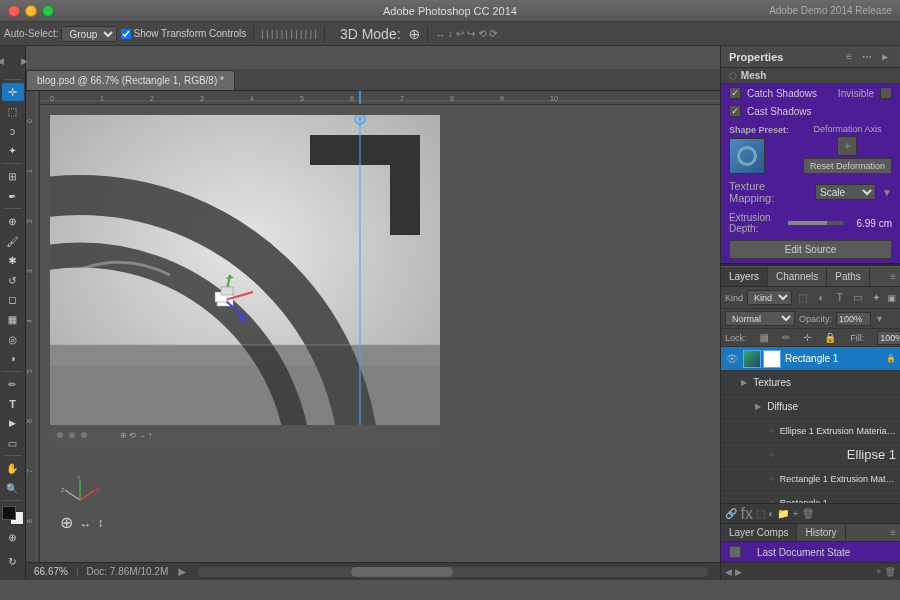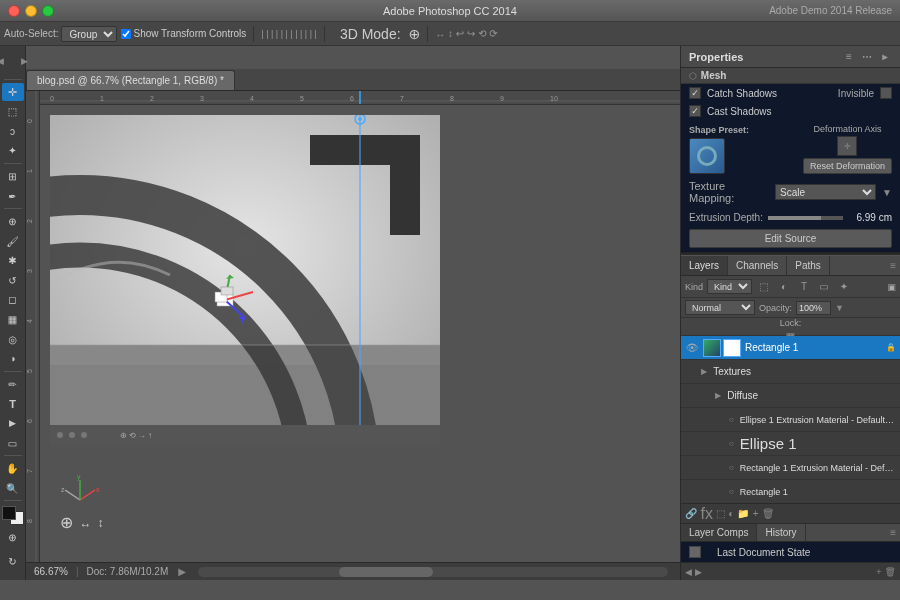--- a/index.html
+++ b/index.html
@@ -227,22 +227,22 @@
       position: absolute;
       left: 30%;
       width: 20%;
       height: 100%;
       background: #666;
       border-radius: 5px;
     }
 
     
     #right-panel {
-      width: 220px;
-      background: #0f172a;
+      width: 180px;
+      background: #4c1d95;
       border-left: 1px solid #2a2a2a;
       display: flex;
       flex-direction: column;
       overflow: hidden;
     }
 
     
     #properties-panel {
       flex-shrink: 0;
     }
@@ -488,23 +488,22 @@
     .opacity-value { background: #555; border: 1px solid #333; color: #ddd; width: 35px; height: 14px; font-size: 9px; padding: 0 2px; }
     .fill-value { background: #555; border: 1px solid #333; color: #ddd; width: 35px; height: 14px; font-size: 9px; padding: 0 2px; }
 
     .layers-lock-row {
       height: 18px;
       background: #444;
       border-bottom: 1px solid #333;
       display: flex;
       align-items: center;
       padding: 0 4px;
-      gap: 3px;
+      gap: 13px;
       font-size: 9px;
-      flex-direction: column;
     }
     .lock-label { color: #aaa; }
     .lock-icon { font-size: 10px; color: #999; }
 
     .layers-list {
       flex: 1;
       overflow-y: auto;
       background: #3c3c3c;
     }
     .layer-item {
@@ -954,21 +953,21 @@
           <span class="layer-name">Diffuse</span>
         </div>
 
         <div class="layer-item" style="padding-left:48px;">
           <span style="font-size:8px;color:#888;margin-right:2px;">○</span>
           <span class="layer-name" style="font-size:9px;">Ellipse 1 Extrusion Material - Default Texture</span>
         </div>
 
         <div class="layer-item" style="padding-left:48px;">
           <span style="font-size:8px;color:#888;margin-right:2px;">○</span>
-          <span class="layer-name" style="font-size:15px;">Ellipse 1</span>
+          <span class="layer-name" style="font-size:13px;text-align:right;">Ellipse 1</span>
         </div>
 
         <div class="layer-item" style="padding-left:48px;">
           <span style="font-size:8px;color:#888;margin-right:2px;">○</span>
           <span class="layer-name" style="font-size:9px;">Rectangle 1 Extrusion Material - Default Texture</span>
         </div>
 
         <div class="layer-item" style="padding-left:48px;">
           <span style="font-size:8px;color:#888;margin-right:2px;">○</span>
           <span class="layer-name" style="font-size:9px;">Rectangle 1</span>

